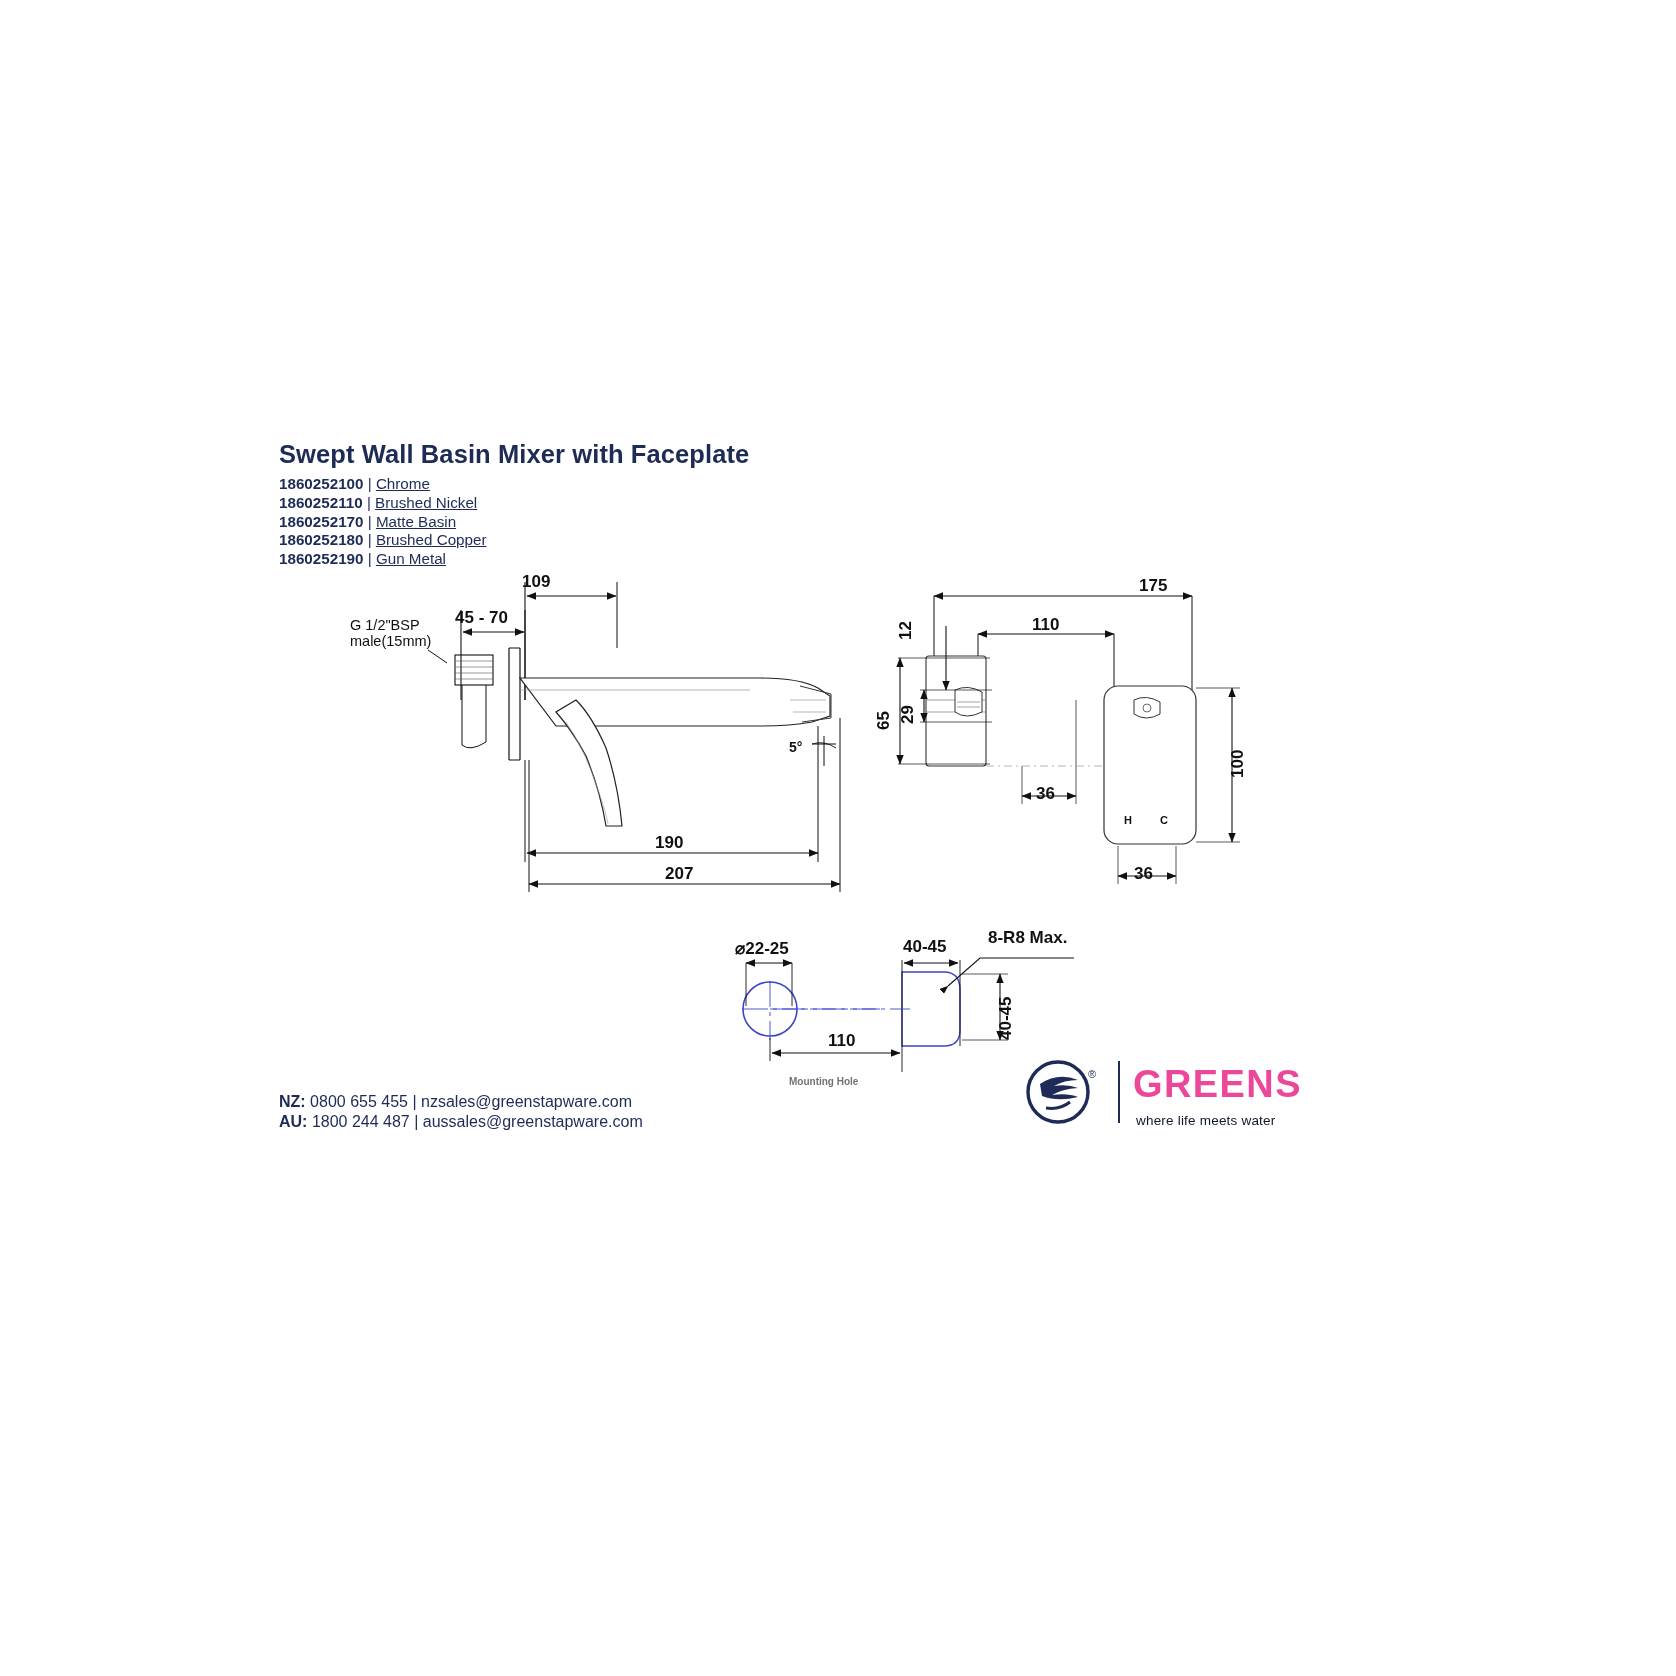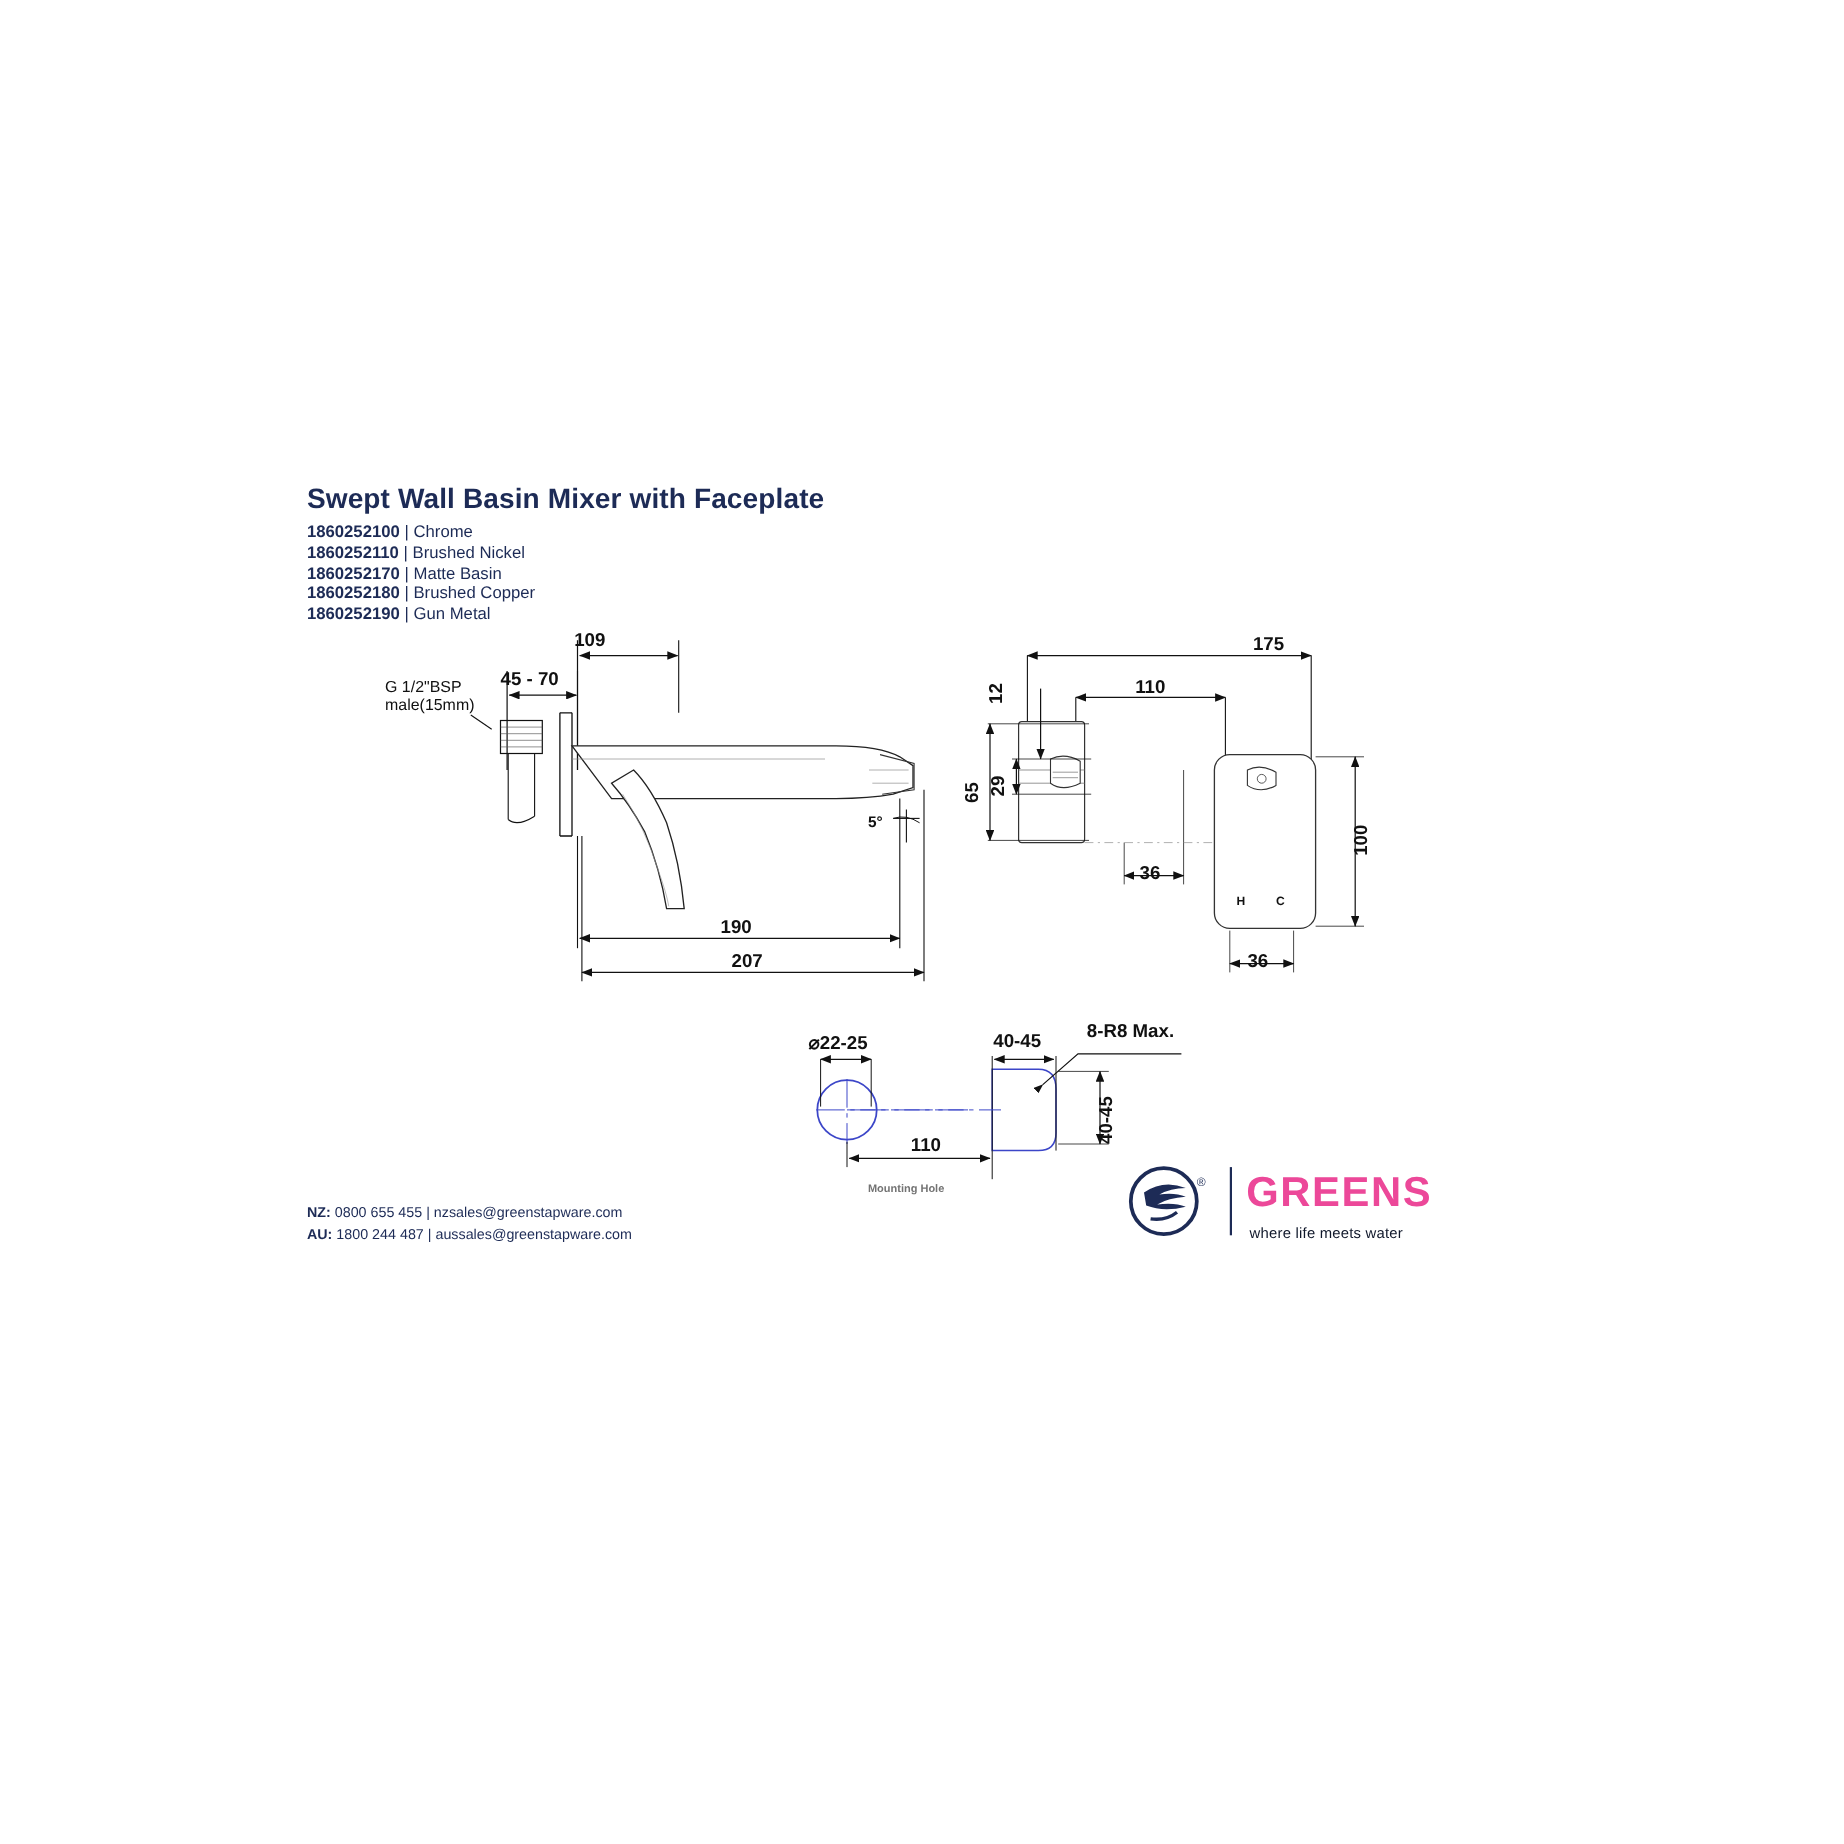--- a/index.html
+++ b/index.html
@@ -16,24 +16,24 @@
   
   .header{position:absolute;left:279px;top:440px;}
   .title{
     font-size:25.5px;font-weight:bold;letter-spacing:.1px;
     color:#1d2b56;line-height:1.1;margin:0 0 7px 0;white-space:nowrap;
   }
   .codes{font-size:15.2px;line-height:18.8px;color:#1d2b56;white-space:nowrap;}
   .codes .row{display:block;}
   .codes .num{font-weight:bold;text-align:right;}
   .codes .sep{font-weight:normal;}
-  .codes .fin{font-weight:normal;}
+  .codes .fin{font-weight:normal;text-decoration:underline;}
 
   
-  .footer{position:absolute;left:279px;top:1092px;font-size:13px;line-height:20px;color:#1d2b56;white-space:nowrap;}
+  .footer{position:absolute;left:279px;top:1092px;font-size:16px;line-height:20px;color:#1d2b56;white-space:nowrap;}
   .footer .lbl{font-weight:bold;}
   .logo{position:absolute;left:1015px;top:1055px;width:290px;height:80px;}
   .logo .word{
     position:absolute;left:118px;top:10px;font-size:38px;font-weight:bold;
     letter-spacing:1.4px;color:#ec4899;line-height:1;
   }
   .logo .tag{
     position:absolute;left:121px;top:58px;font-size:13.5px;color:#0f172a;
     letter-spacing:.2px;
   }

